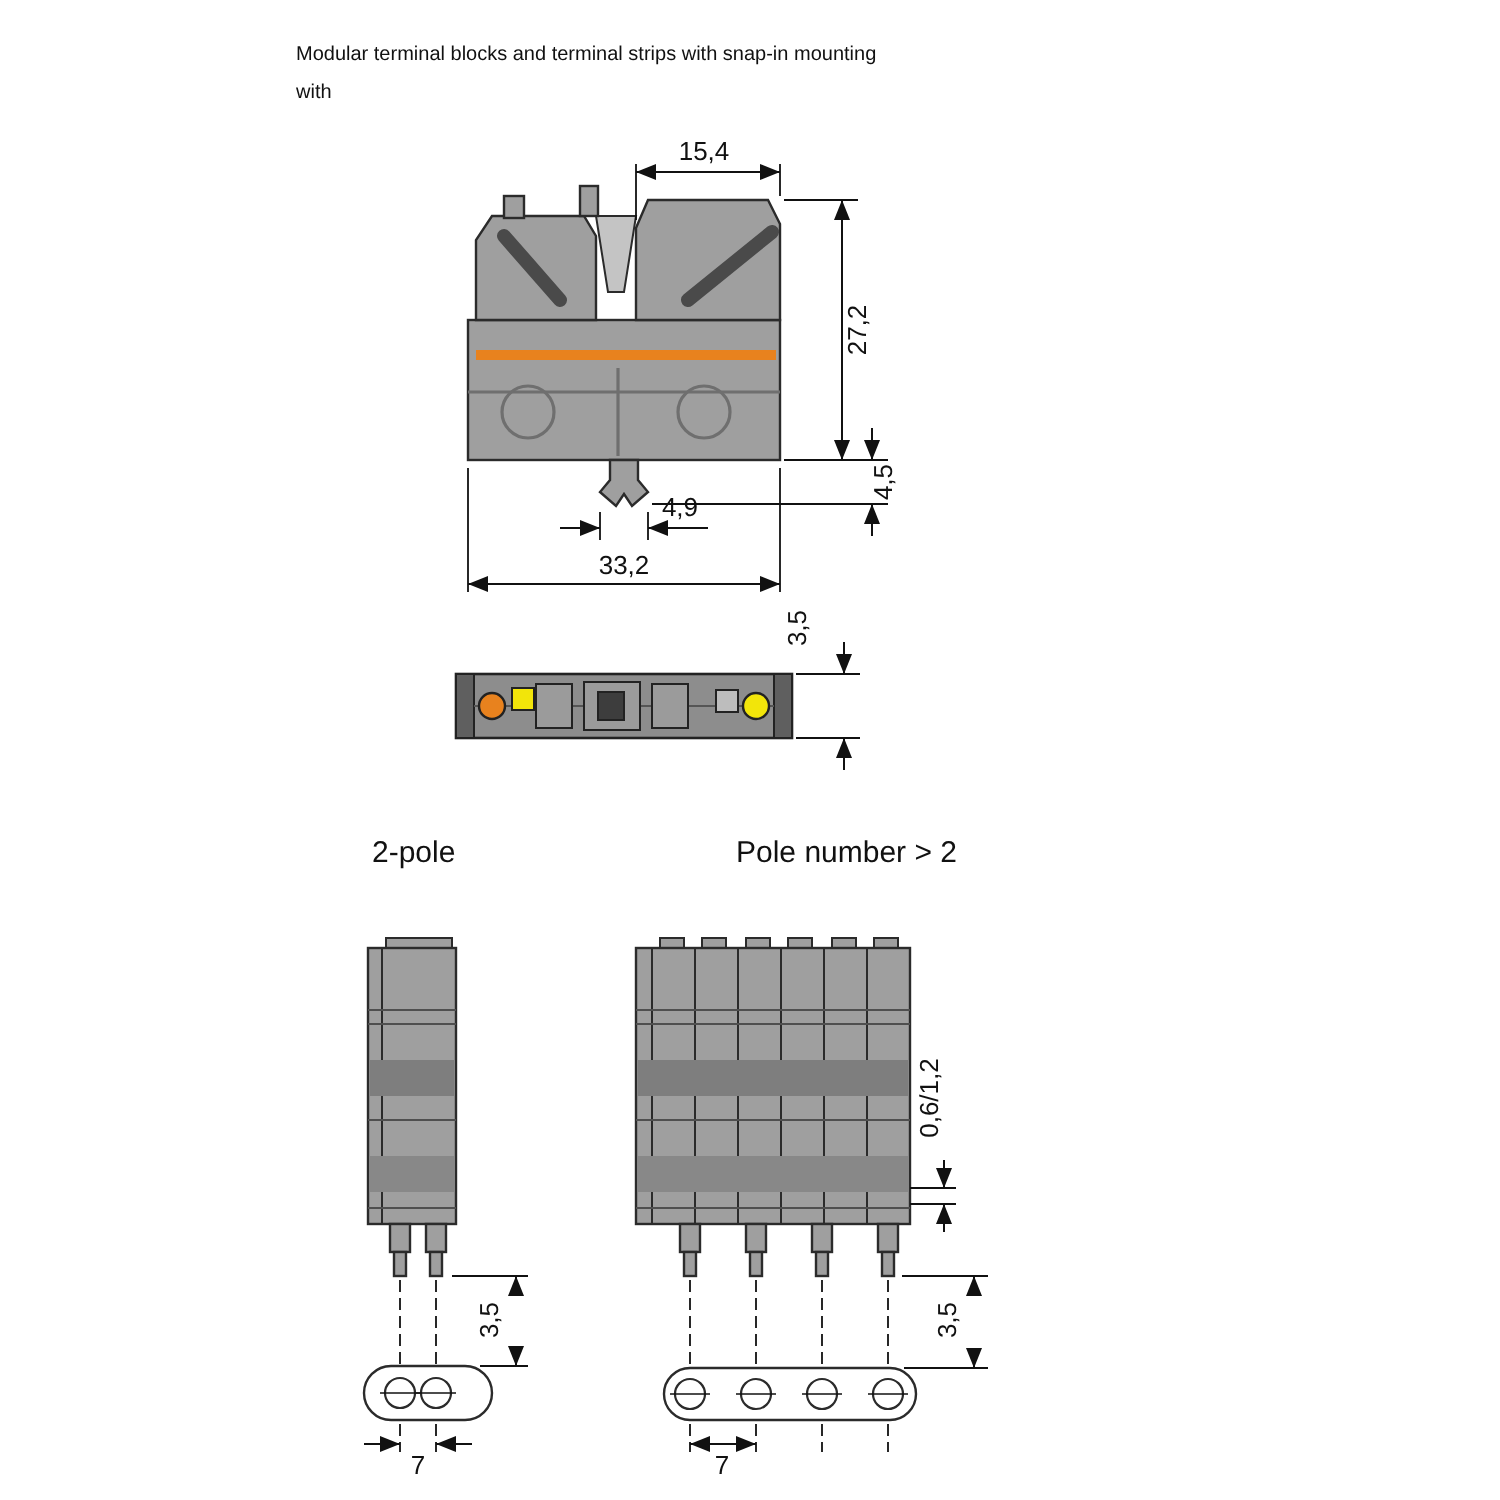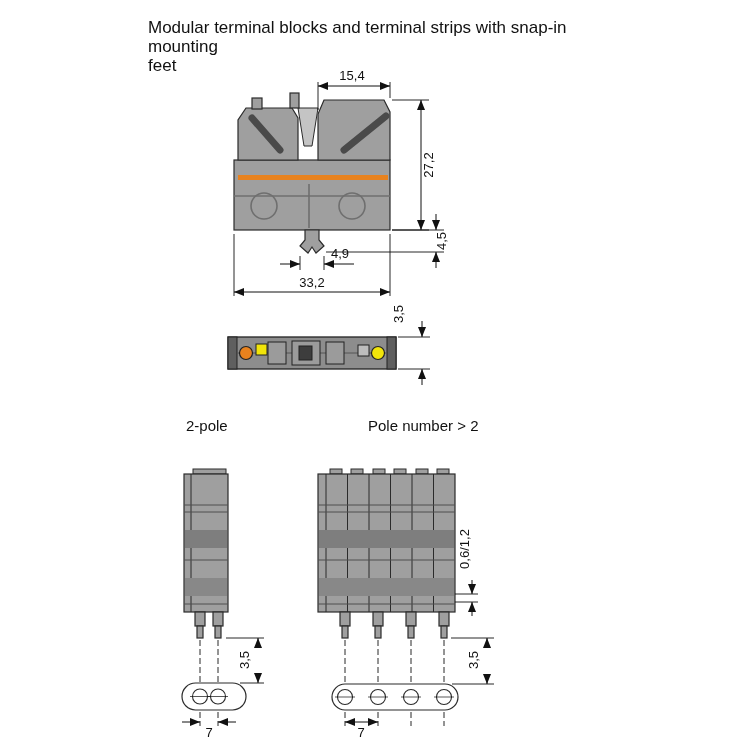--- a/index.html
+++ b/index.html
@@ -1,18 +1,18 @@
 <!DOCTYPE html>
 <html><head>
 <meta charset="utf-8">
 <style>
   html,body{margin:0;padding:0;background:#fff;}
   #canvas{position:relative;width:750px;height:750px;background:#ffffff;overflow:hidden;
           font-family:"Liberation Sans", sans-serif;}
-  #title{position:absolute;left:148px;top:18px;width:490px;font-size:17px;line-height:19px;color:#111;}
+  #title{position:absolute;left:148px;top:18px;width:490px;font-size:10px;line-height:19px;color:#111;}
   svg{position:absolute;left:0;top:0;}
   .out{stroke:#2b2b2b;stroke-width:1.2;fill:#9f9f9f;}
   .inner{stroke:#6f6f6f;stroke-width:1.6;fill:none;}
   .ext{stroke:#111;stroke-width:0.9;fill:none;}
   .dim{stroke:#111;stroke-width:1;fill:none;}
   .dash{stroke:#111;stroke-width:0.9;fill:none;stroke-dasharray:6 3;}
   .cross{stroke:#111;stroke-width:0.7;fill:none;}
   .dimtext{font-family:"Liberation Sans", sans-serif;font-size:13px;fill:#111;}
   .labeltext{font-family:"Liberation Sans", sans-serif;font-size:15px;fill:#111;}
   .hole{fill:#ffffff;stroke:#2b2b2b;stroke-width:1.1;}
@@ -20,21 +20,21 @@
   .band{fill:#7e7e7e;}
   .band2{fill:#888888;}
 </style>
 </head>
 <body>
 
 <div id="canvas">
 
   <div id="title">
     <div>Modular terminal blocks and terminal strips with snap-in mounting</div>
-    <div>feet</div>
+    <div>with</div>
   </div>
 
   <svg width="750" height="750" viewBox="0 0 750 750">
     <defs>
       <marker id="arr" viewBox="0 0 10 8" refX="10" refY="4" markerWidth="10" markerHeight="8" orient="auto-start-reverse">
         <path d="M0,0 L10,4 L0,8 z" fill="#111"></path>
       </marker>
     </defs>
 
     <g>

